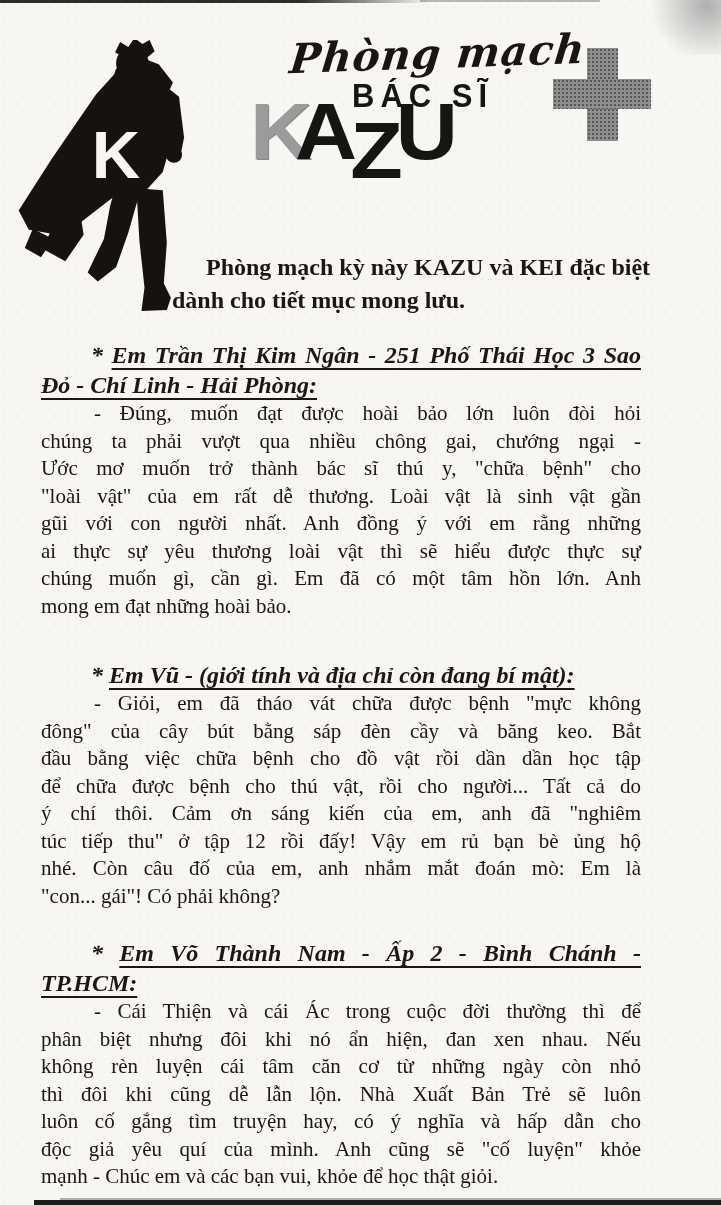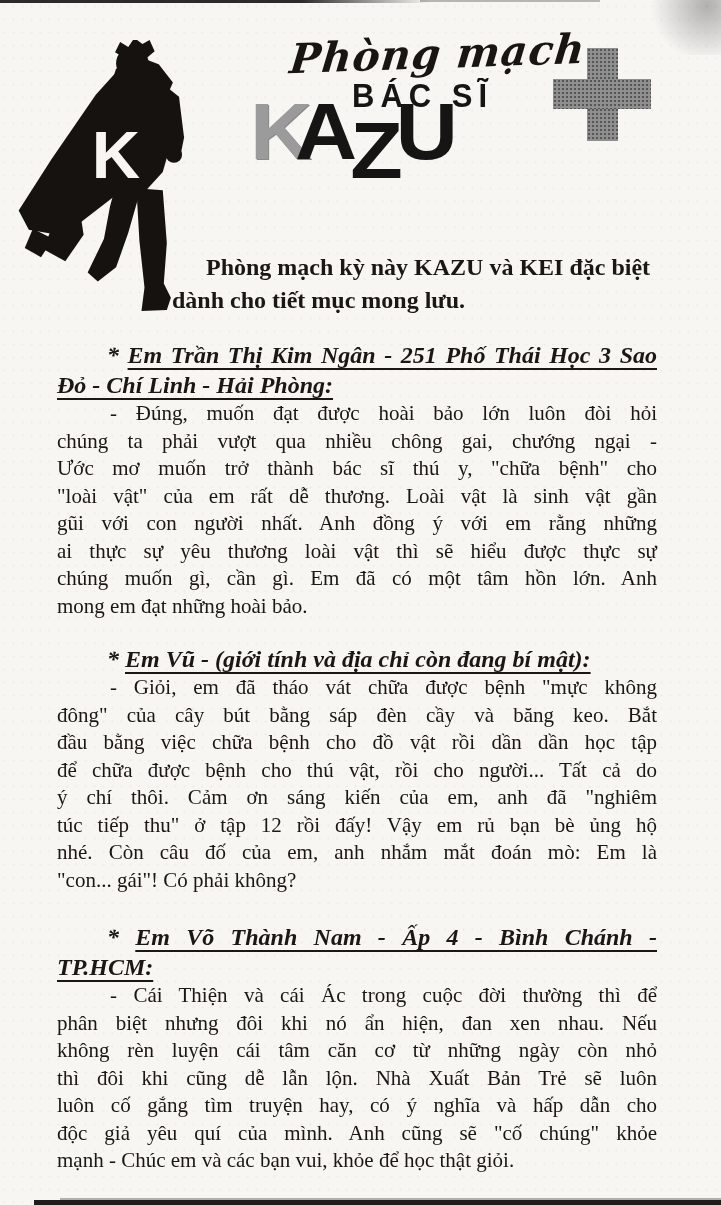--- a/index.html
+++ b/index.html
@@ -72,24 +72,24 @@
 
   .intro-line {
     position: absolute;
     font-size: 24px; color: #1a1715; white-space: nowrap; font-weight: bold;
   }
   .intro-1 { left: 206px; top: 254px; }
   .intro-2 { left: 172px; top: 287px; }
 
   
   .letters {
-    position: absolute; left: 57px; top: 340px; width: 600px;
+    position: absolute; left: 41px; top: 340px; width: 600px;
   }
   .section { margin: 0; }
-  .section + .section.gap-lg { margin-top: 24px; }
+  .section + .section.gap-lg { margin-top: 40px; }
   .section + .section.gap-md { margin-top: 28px; }
 
   .h-line {
     font-weight: bold; font-style: italic;
     font-size: 24px; line-height: 30px;
     text-align: left;
   }
   .h-line u {
     text-decoration: underline;
     text-decoration-thickness: 2px;
@@ -185,30 +185,30 @@
           <div class="b-line">đầu bằng việc chữa bệnh cho đồ vật rồi dần dần học tập</div>
           <div class="b-line">để chữa được bệnh cho thú vật, rồi cho người... Tất cả do</div>
           <div class="b-line">ý chí thôi. Cảm ơn sáng kiến của em, anh đã "nghiêm</div>
           <div class="b-line">túc tiếp thu" ở tập 12 rồi đấy! Vậy em rủ bạn bè ủng hộ</div>
           <div class="b-line">nhé. Còn câu đố của em, anh nhắm mắt đoán mò: Em là</div>
           <div class="b-line last">"con... gái"! Có phải không?</div>
         </div>
   </div>
       <div class="section gap-md">
     <div>
-          <div class="h-line h-first stretch"><span class="star">*&nbsp;</span><u>Em Võ Thành Nam - Ấp 4 - Bình Chánh -</u></div>
+          <div class="h-line h-first stretch"><span class="star">*&nbsp;</span><u>Em Võ Thành Nam - Ấp 2 - Bình Chánh -</u></div>
           <div class="h-line"><u>TP.HCM:</u></div>
         </div>
     <div>
           <div class="b-line indent">- Cái Thiện và cái Ác trong cuộc đời thường thì để</div>
           <div class="b-line">phân biệt nhưng đôi khi nó ẩn hiện, đan xen nhau. Nếu</div>
           <div class="b-line">không rèn luyện cái tâm căn cơ từ những ngày còn nhỏ</div>
           <div class="b-line">thì đôi khi cũng dễ lẫn lộn. Nhà Xuất Bản Trẻ sẽ luôn</div>
           <div class="b-line">luôn cố gắng tìm truyện hay, có ý nghĩa và hấp dẫn cho</div>
-          <div class="b-line">độc giả yêu quí của mình. Anh cũng sẽ "cố chúng" khỏe</div>
+          <div class="b-line">độc giả yêu quí của mình. Anh cũng sẽ "cố luyện" khỏe</div>
           <div class="b-line last">mạnh - Chúc em và các bạn vui, khỏe để học thật giỏi.</div>
         </div>
   </div>
     </div>
 
   <div class="edge-bottom"></div>
   <div class="edge-bottom2"></div>
 </div>
 
 </body></html>

